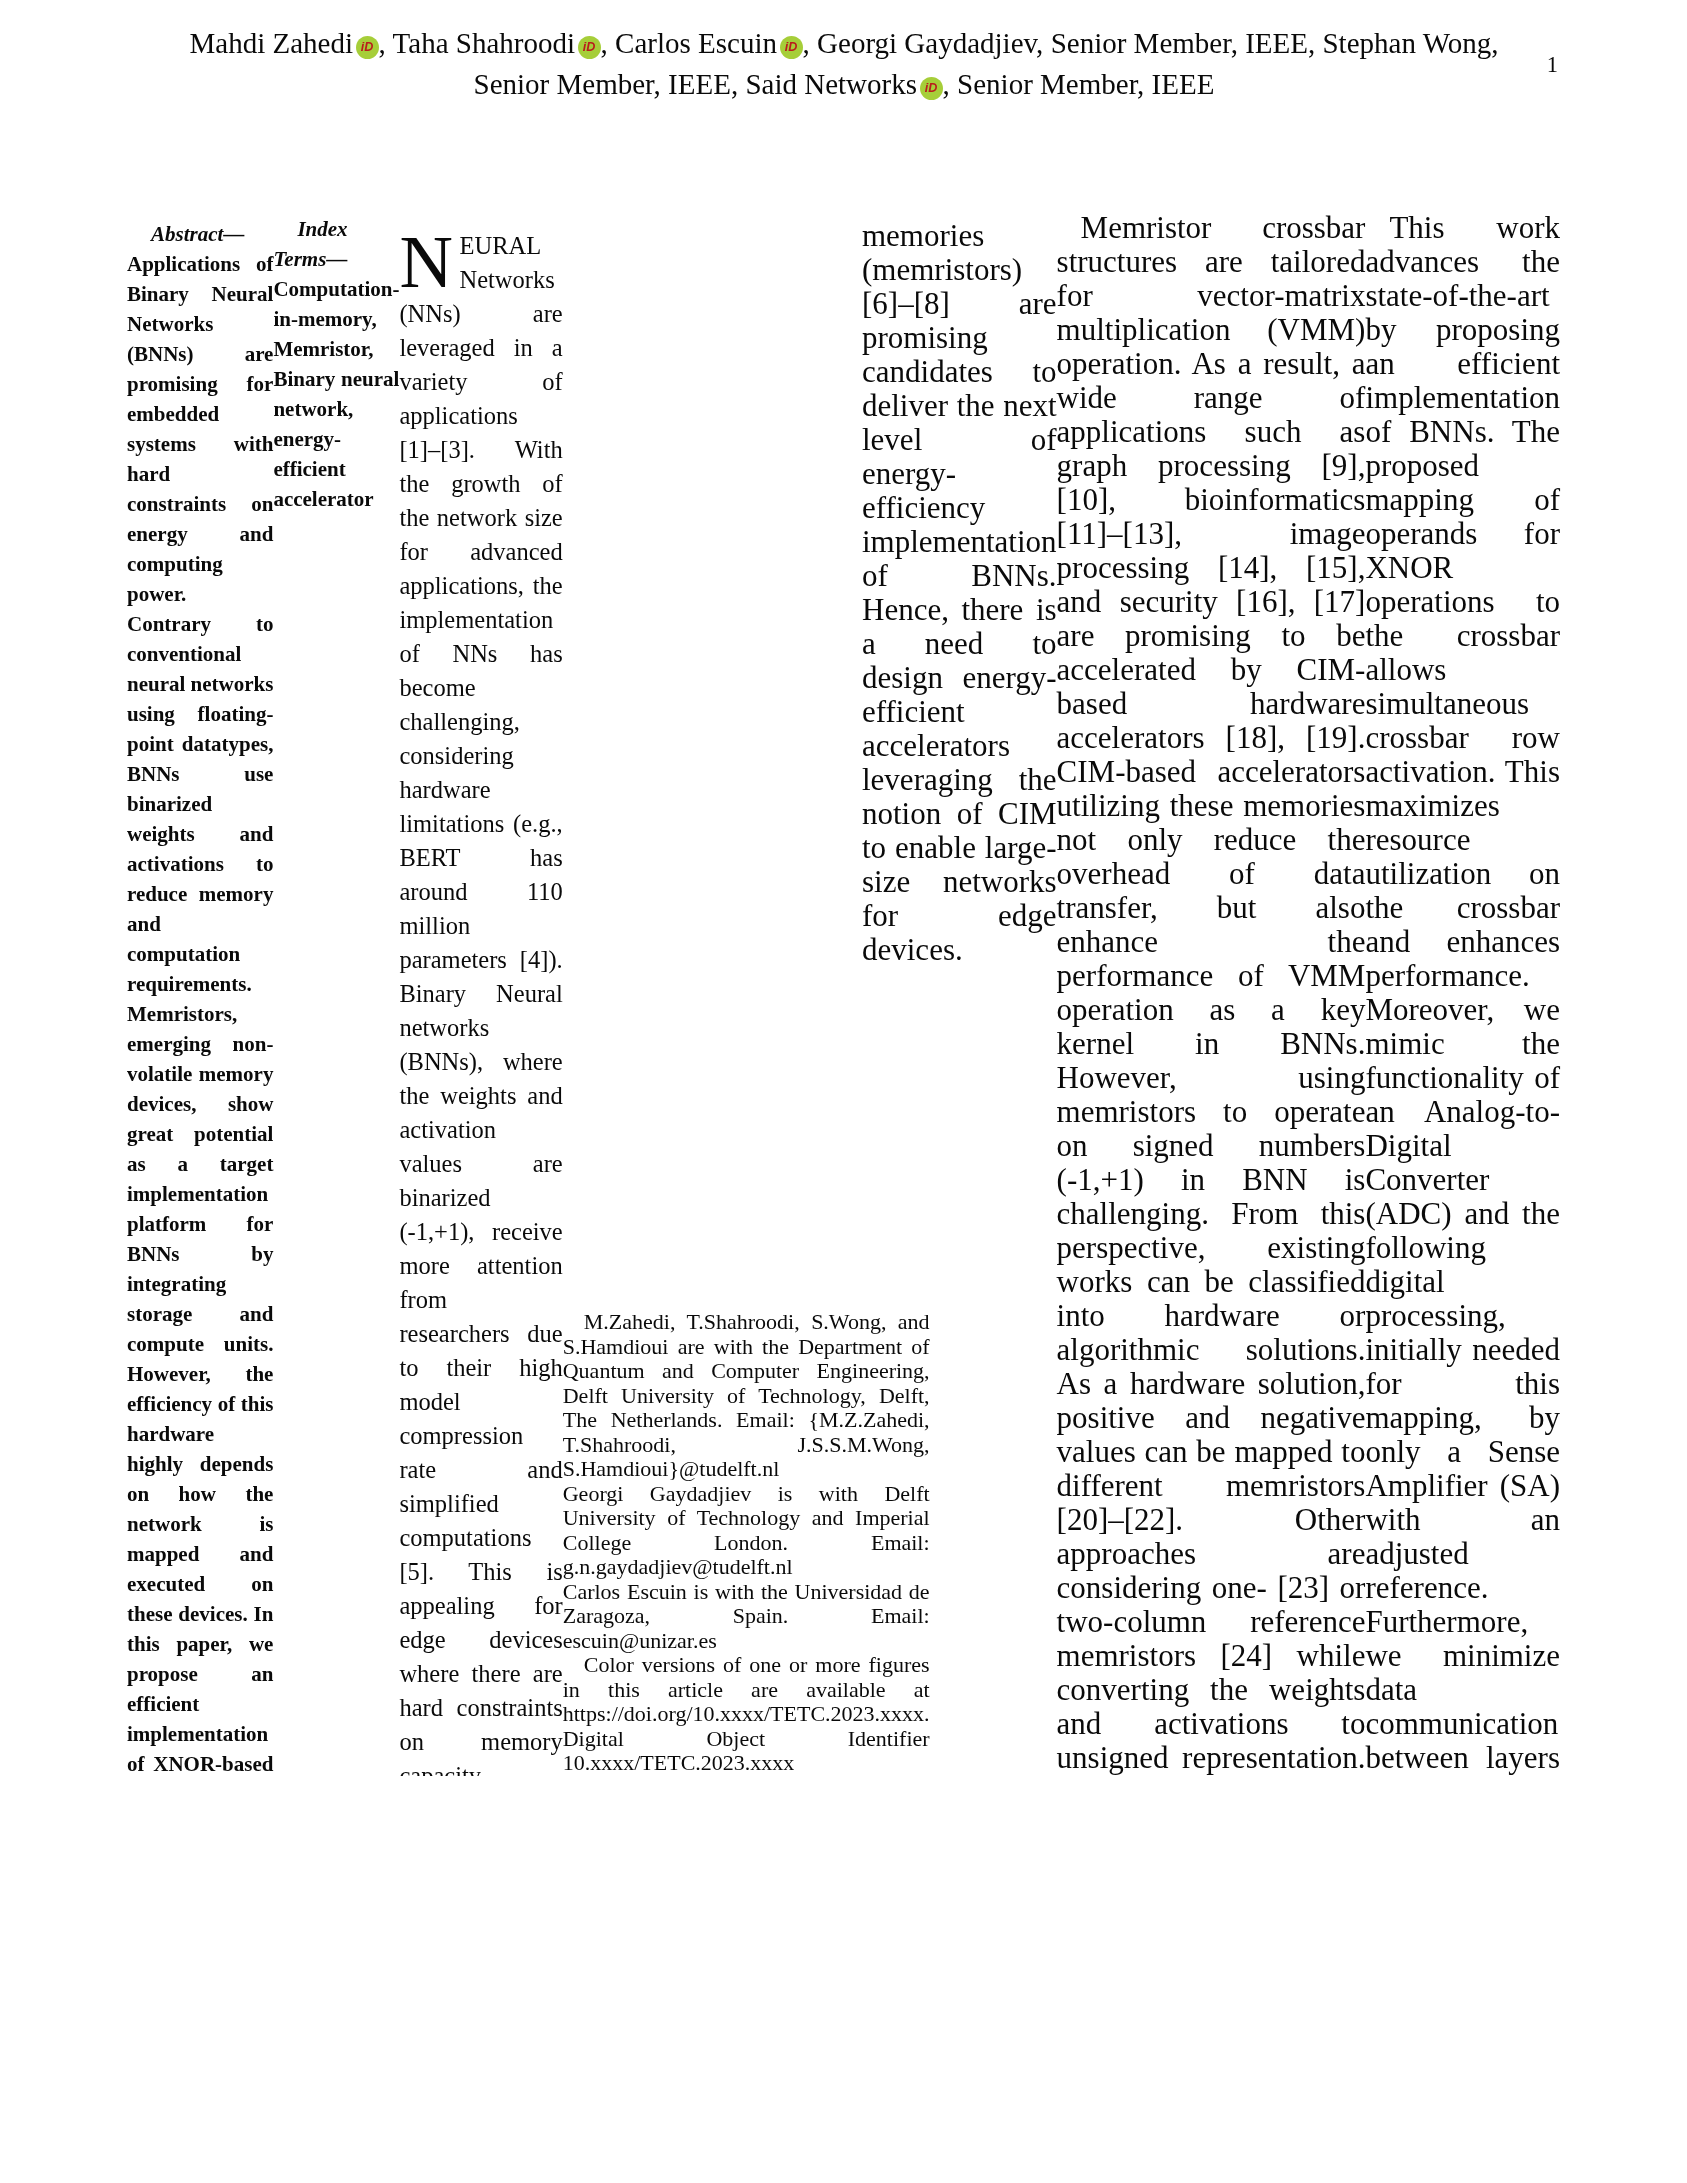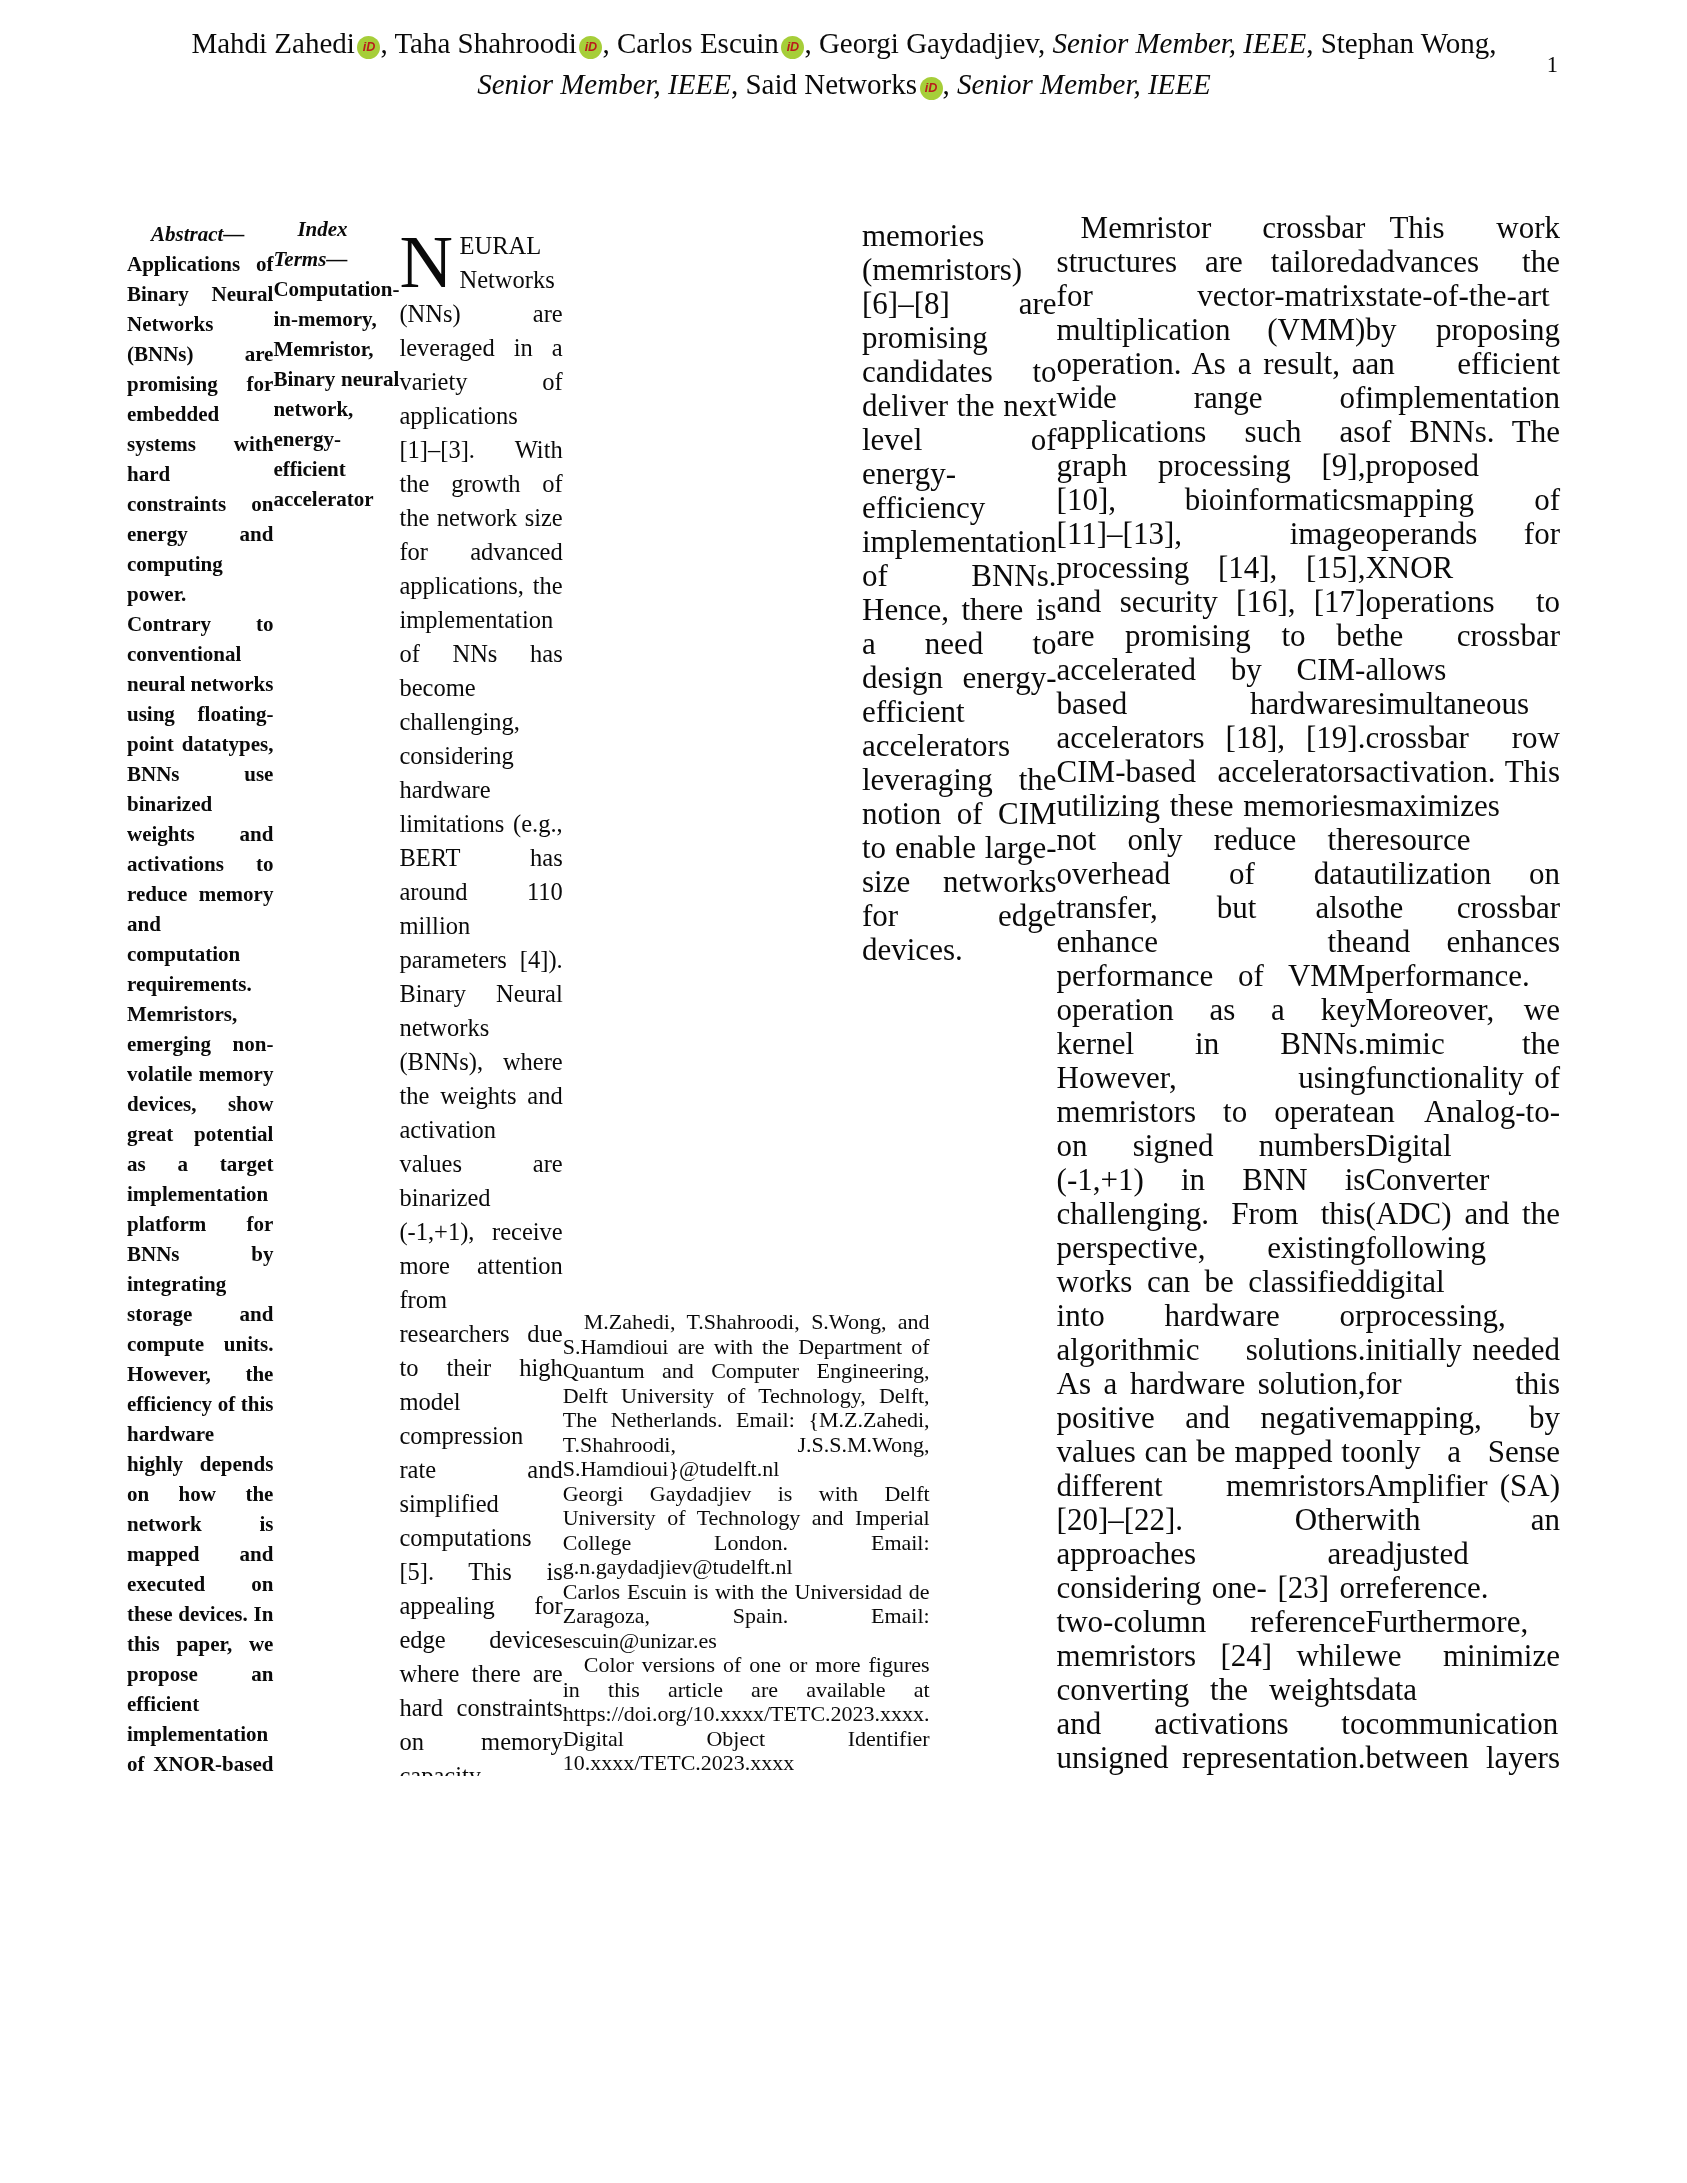--- a/index.html
+++ b/index.html
@@ -26,21 +26,21 @@
     font-size: 63px;
     line-height: 85px;
     letter-spacing: -0.7px;
   }
   .authors-block {
     margin: 22.5px 99px 0 99px;
     text-align: center;
     font-size: 29px;
     line-height: 41px;
   }
-  .authors-block .it { font-style: italic; }
+  .authors-block .it { }
   .orcid {
     display: inline-block;
     width: 23px;
     height: 23px;
     border-radius: 50%;
     color: #b91c1c;
     font-family: "Liberation Sans", sans-serif;
     font-size: 12.6px;
     font-weight: bold;
     font-style: italic;

